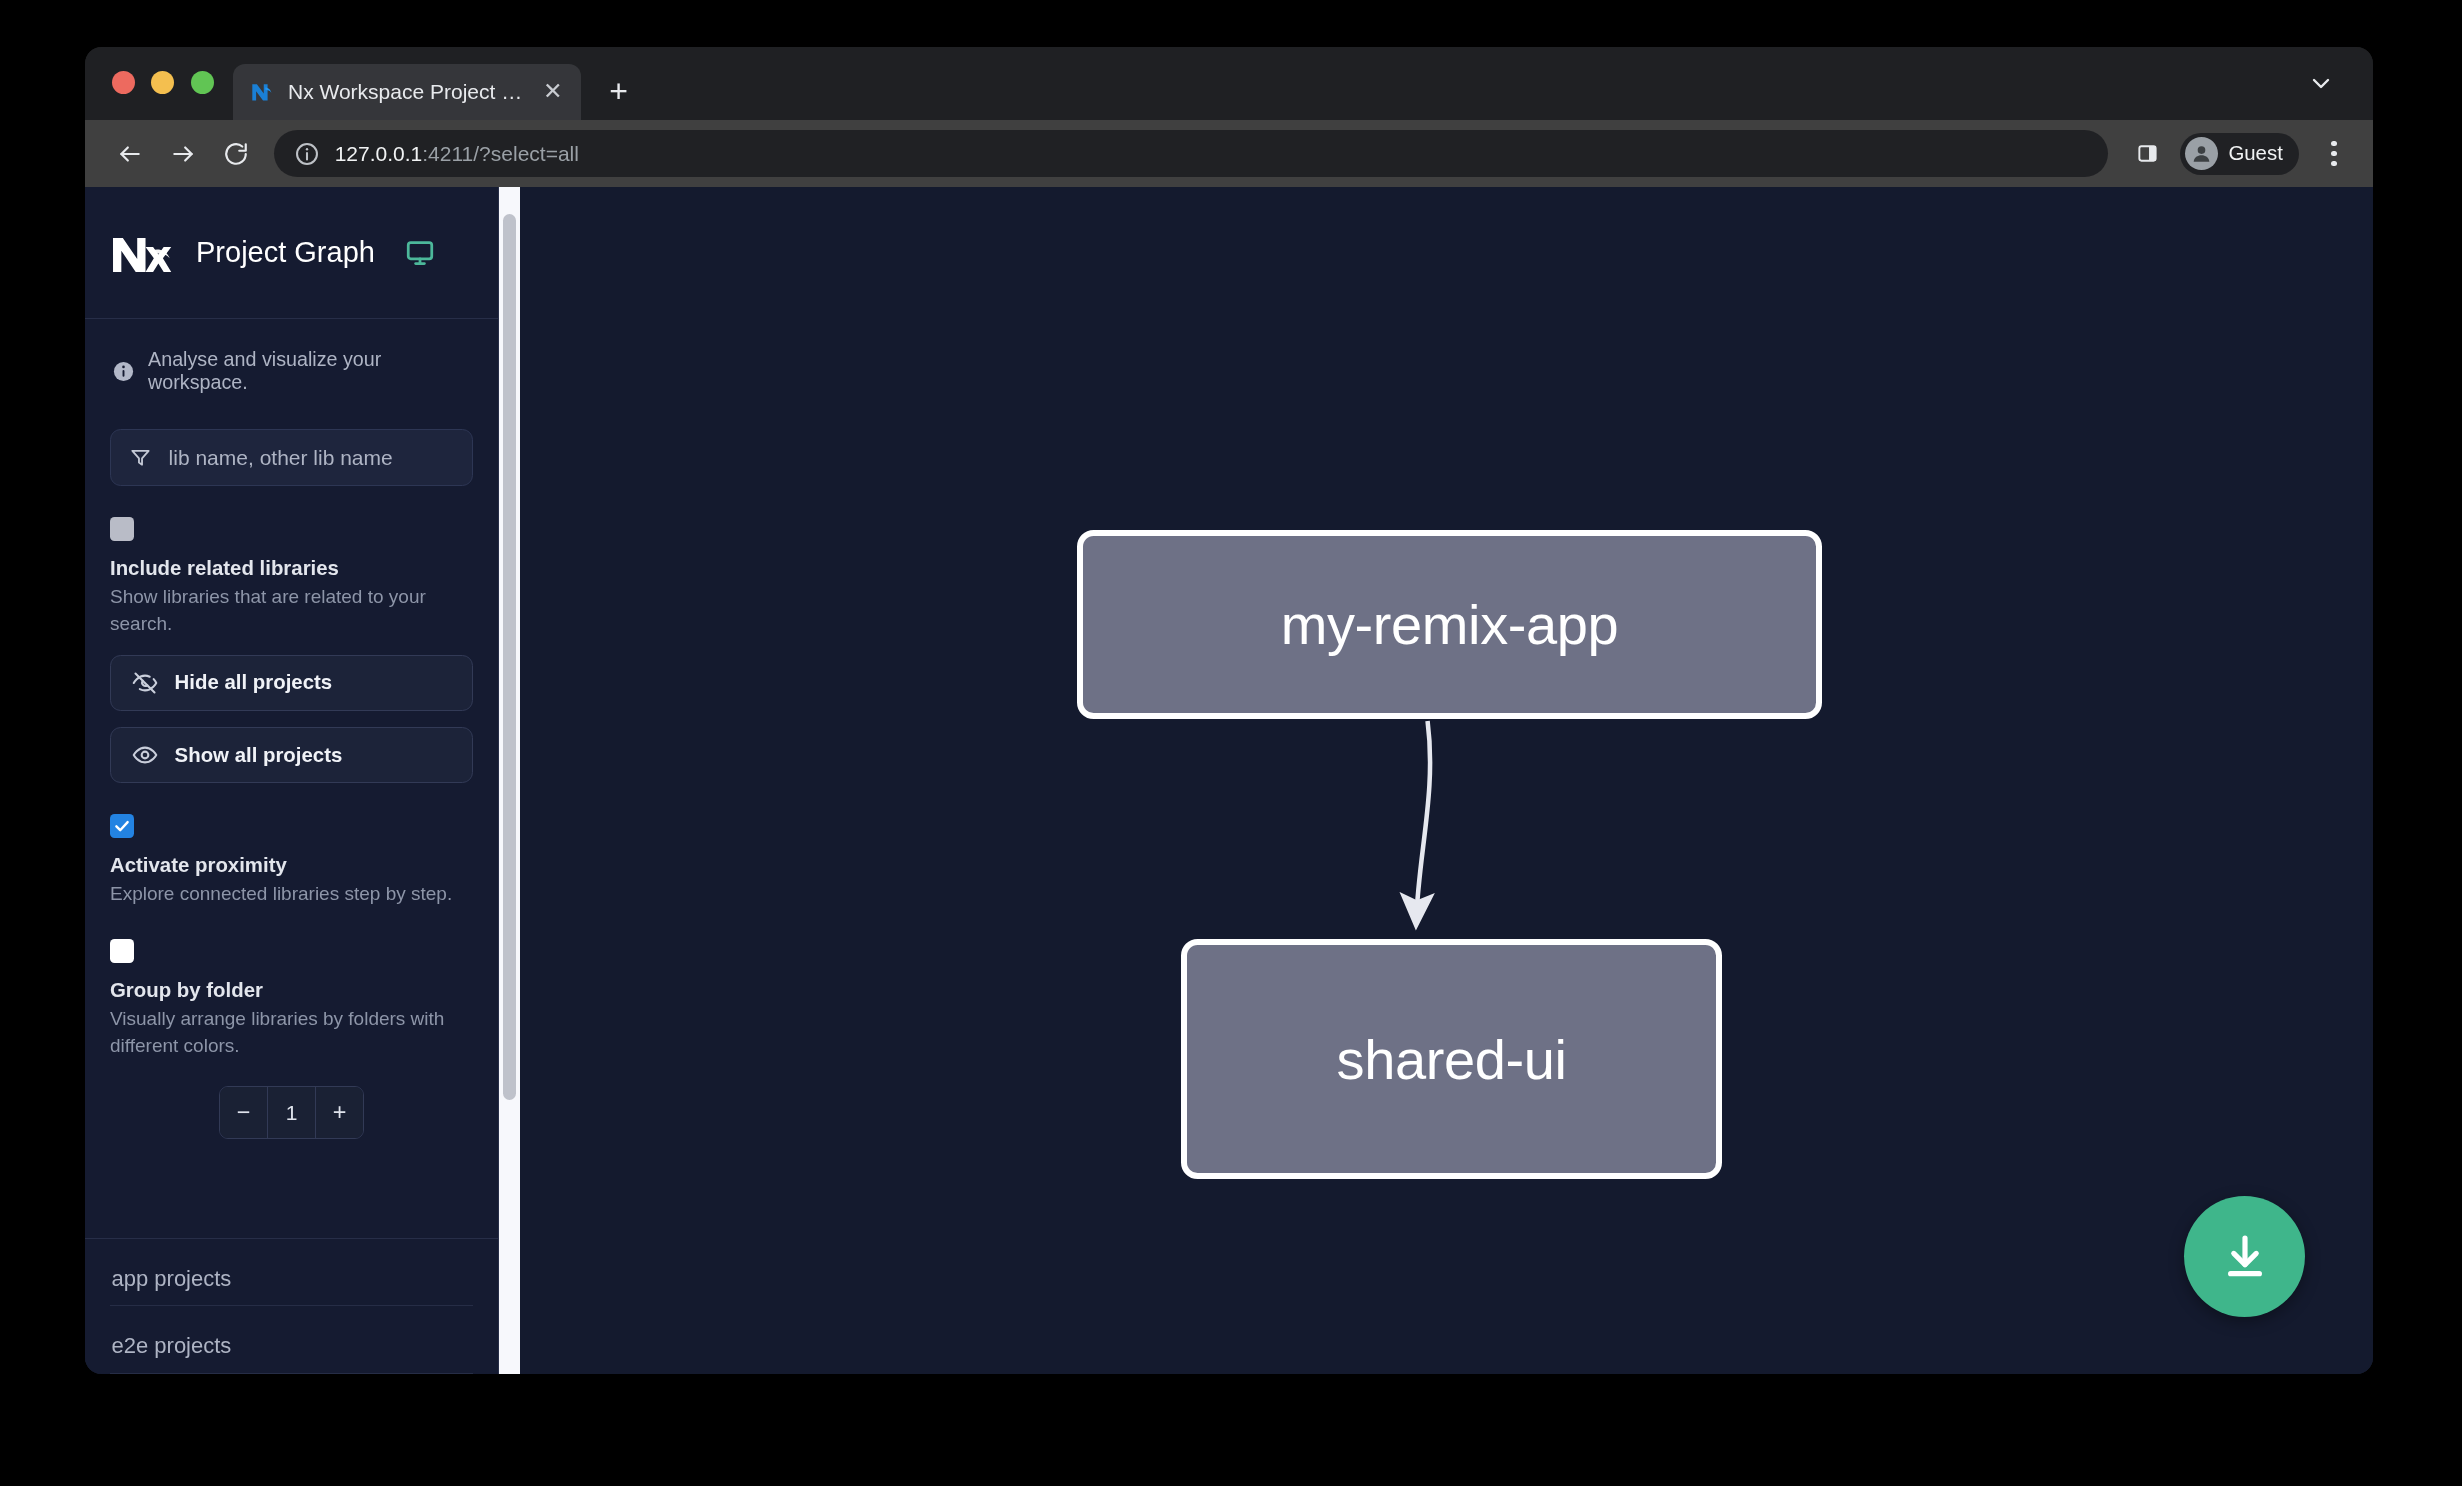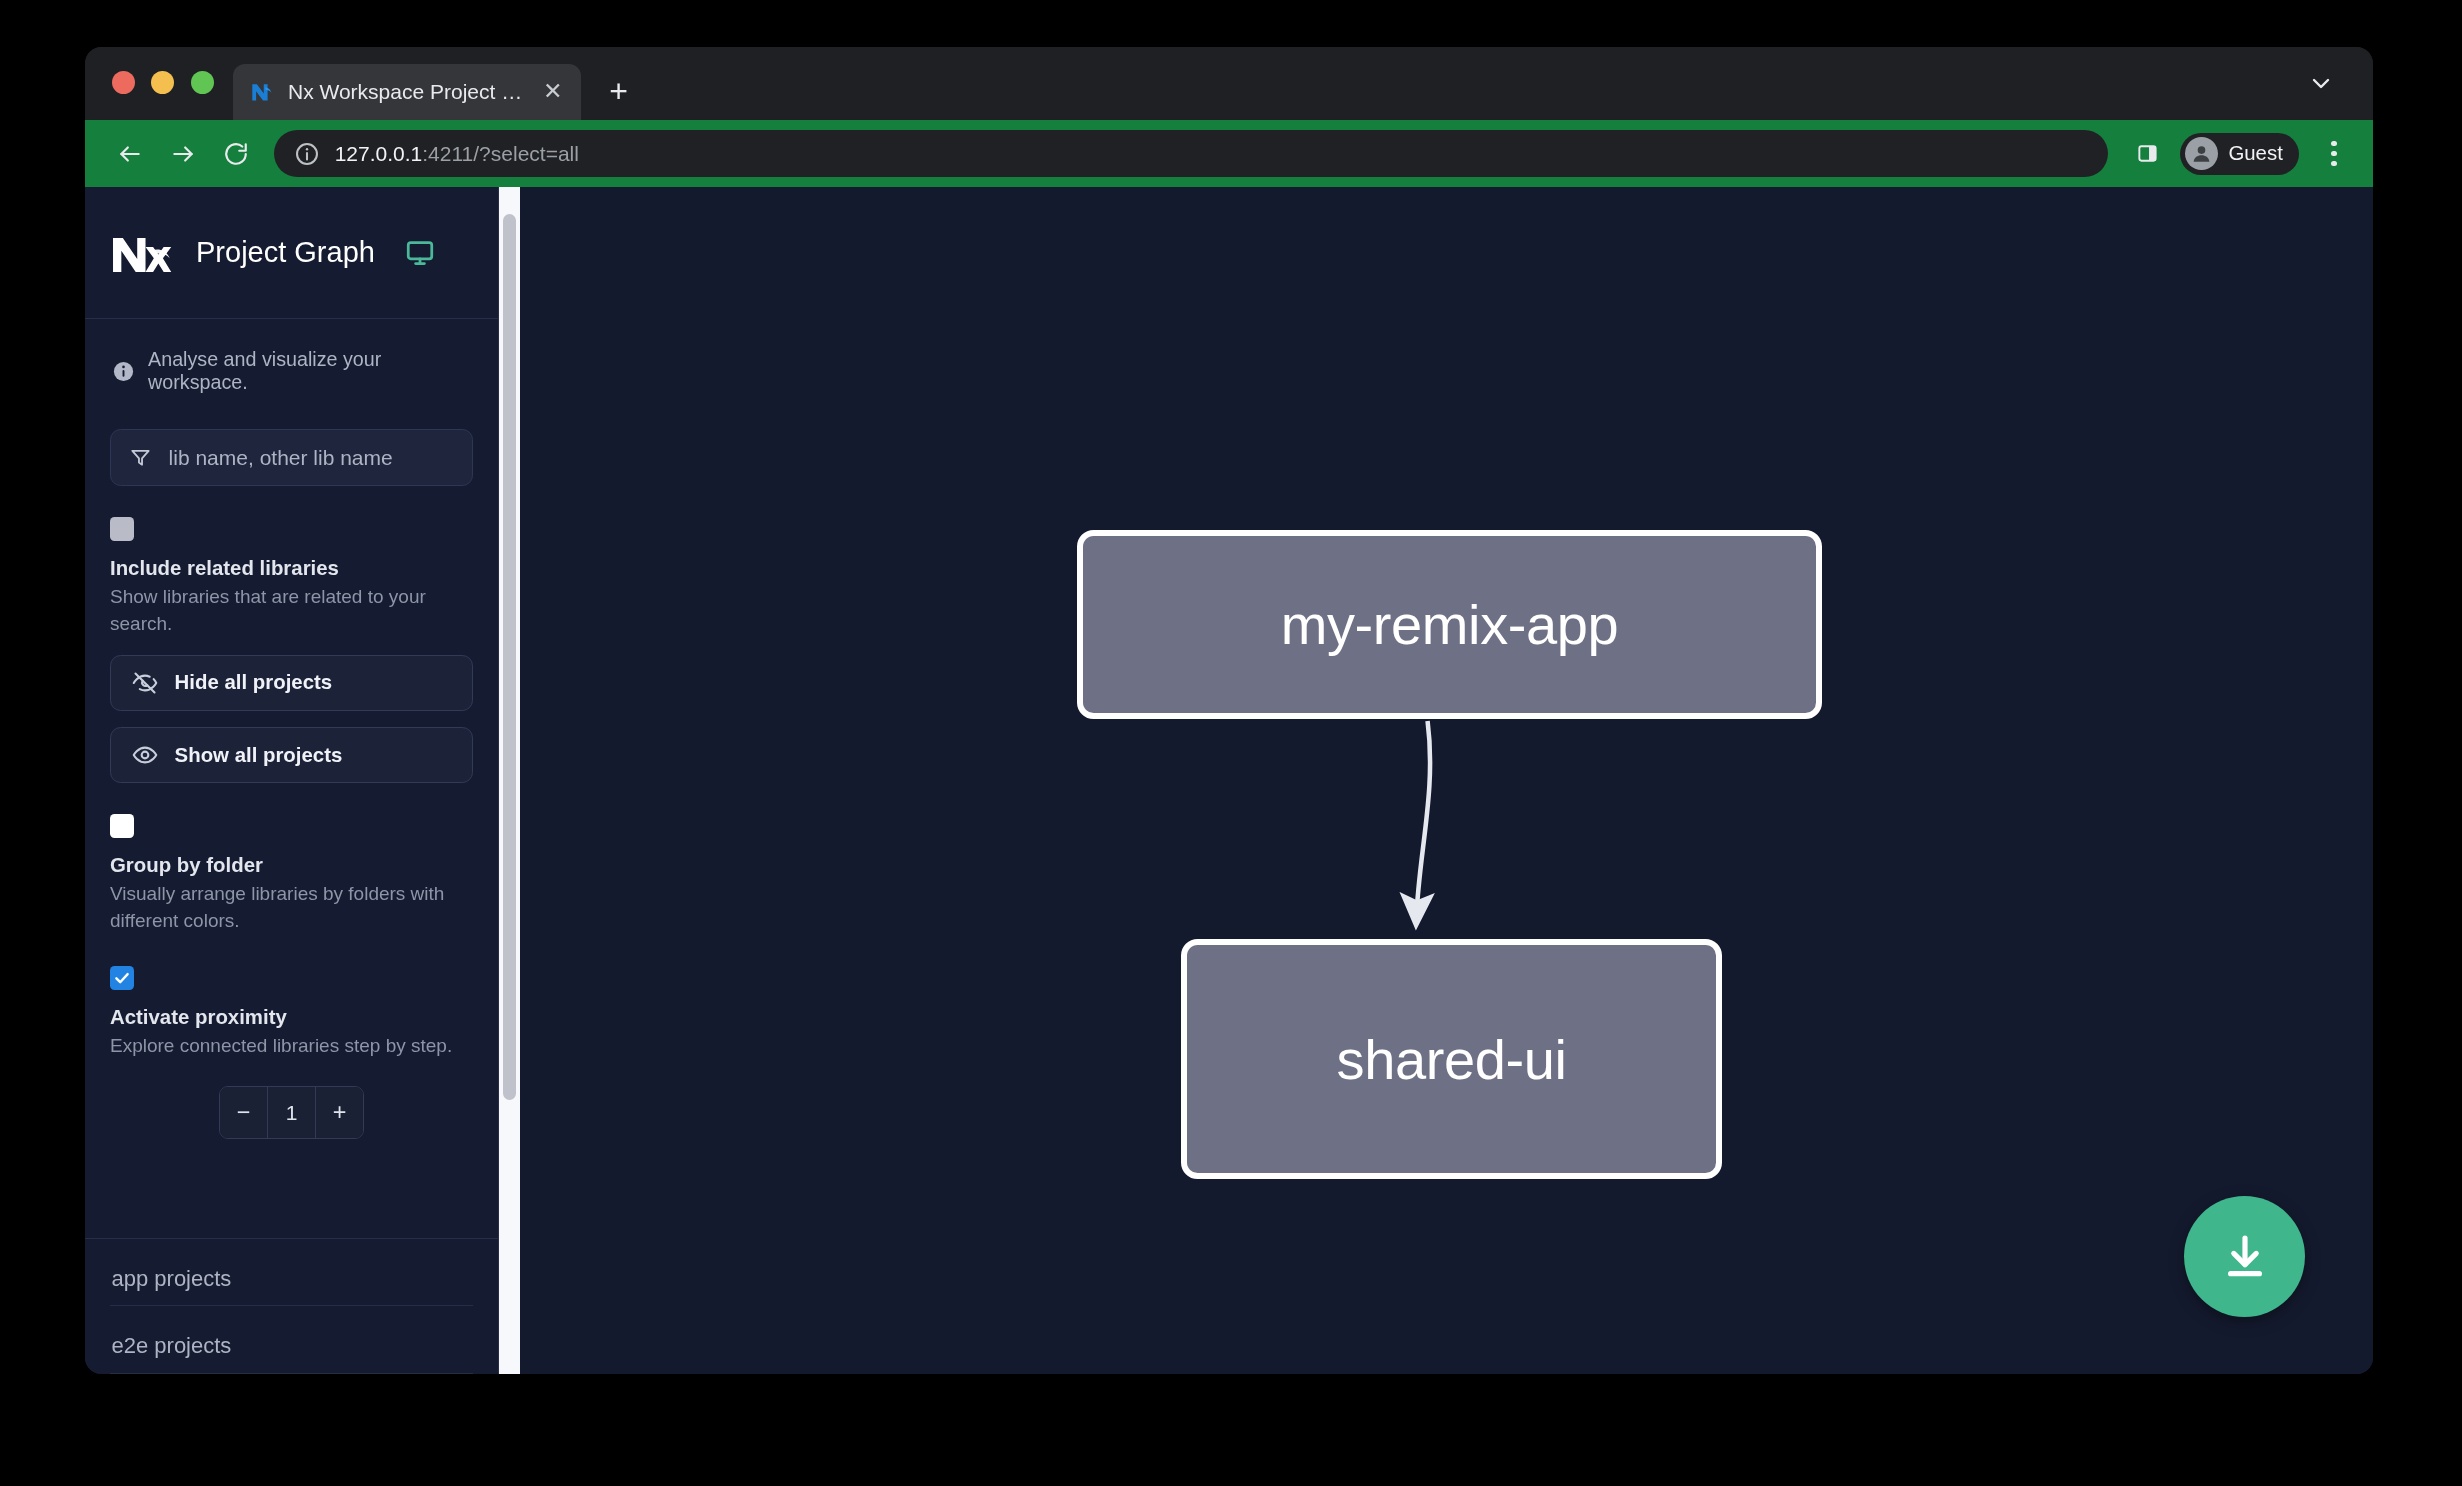--- a/index.html
+++ b/index.html
@@ -60,21 +60,21 @@
   #tabstrip-chevron {
     position: absolute; right: 36px; bottom: 21px;
     width: 33px; height: 33px;
     display: flex; align-items: center; justify-content: center;
     color: #e8eaed;
   }
   
   #toolbar {
     position: absolute; left: 0; top: 73px;
     width: 100%; height: 67px;
-    background: #15803d;
+    background: #404040;
     display: flex; align-items: center;
     padding: 0 18px 0 21px; gap: 6px;
   }
   .nav-btn {
     width: 47px; height: 47px; flex: 0 0 47px;
     display: flex; align-items: center; justify-content: center;
     color: #e8eaed; border-radius: 50%;
   }
   #omnibox {
     flex: 1 1 auto; height: 47px;
@@ -393,36 +393,36 @@
           <span class="bicon">
             <svg viewBox="0 0 24 24" width="26" height="26" fill="none" stroke="currentColor" stroke-width="1.9" stroke-linecap="round" stroke-linejoin="round" aria-hidden="true">
               <path d="M1.6 12S5.4 5.2 12 5.2 22.4 12 22.4 12 18.6 18.8 12 18.8 1.6 12 1.6 12z"></path>
               <circle cx="12" cy="12" r="3.1"></circle>
             </svg>
           </span>
           <span class="blabel">Show all projects</span>
         </div>
 
         <div class="opt-block">
+          <span class="cbox checked">
+            <svg viewBox="0 0 24 24" width="18" height="18" fill="none" stroke="#ffffff" stroke-width="3.2" stroke-linecap="round" stroke-linejoin="round" aria-hidden="true">
+              <polyline points="4.5 12.5 9.6 17.6 19.5 6.8"></polyline>
+            </svg>
+          </span>
+          <span class="opt-text">
+            <span class="opt-label" style="display:block;">Activate proximity</span>
+            <span class="opt-desc" style="display:block;">Explore connected libraries step by step.</span>
+          </span>
+        </div>
+
+        <div class="opt-block">
           <span class="cbox unchecked-white"></span>
           <span class="opt-text">
             <span class="opt-label" style="display:block;">Group by folder</span>
             <span class="opt-desc" style="display:block;">Visually arrange libraries by folders with different colors.</span>
-          </span>
-        </div>
-
-        <div class="opt-block">
-          <span class="cbox checked">
-            <svg viewBox="0 0 24 24" width="18" height="18" fill="none" stroke="#ffffff" stroke-width="3.2" stroke-linecap="round" stroke-linejoin="round" aria-hidden="true">
-              <polyline points="4.5 12.5 9.6 17.6 19.5 6.8"></polyline>
-            </svg>
-          </span>
-          <span class="opt-text">
-            <span class="opt-label" style="display:block;">Activate proximity</span>
-            <span class="opt-desc" style="display:block;">Explore connected libraries step by step.</span>
           </span>
         </div>
 
         <div id="stepper">
           <span class="step-btn">−</span>
           <span class="step-btn mid">1</span>
           <span class="step-btn">+</span>
         </div>
 
       </div>

